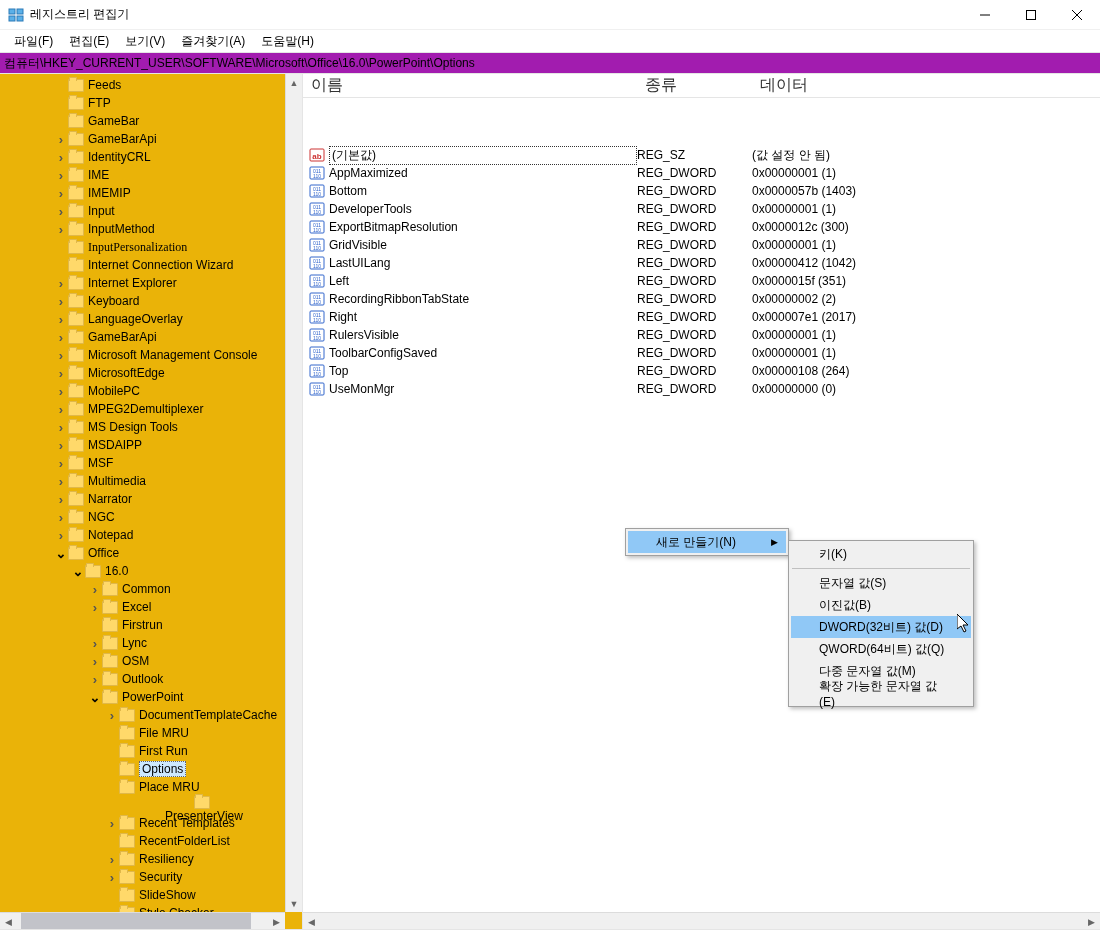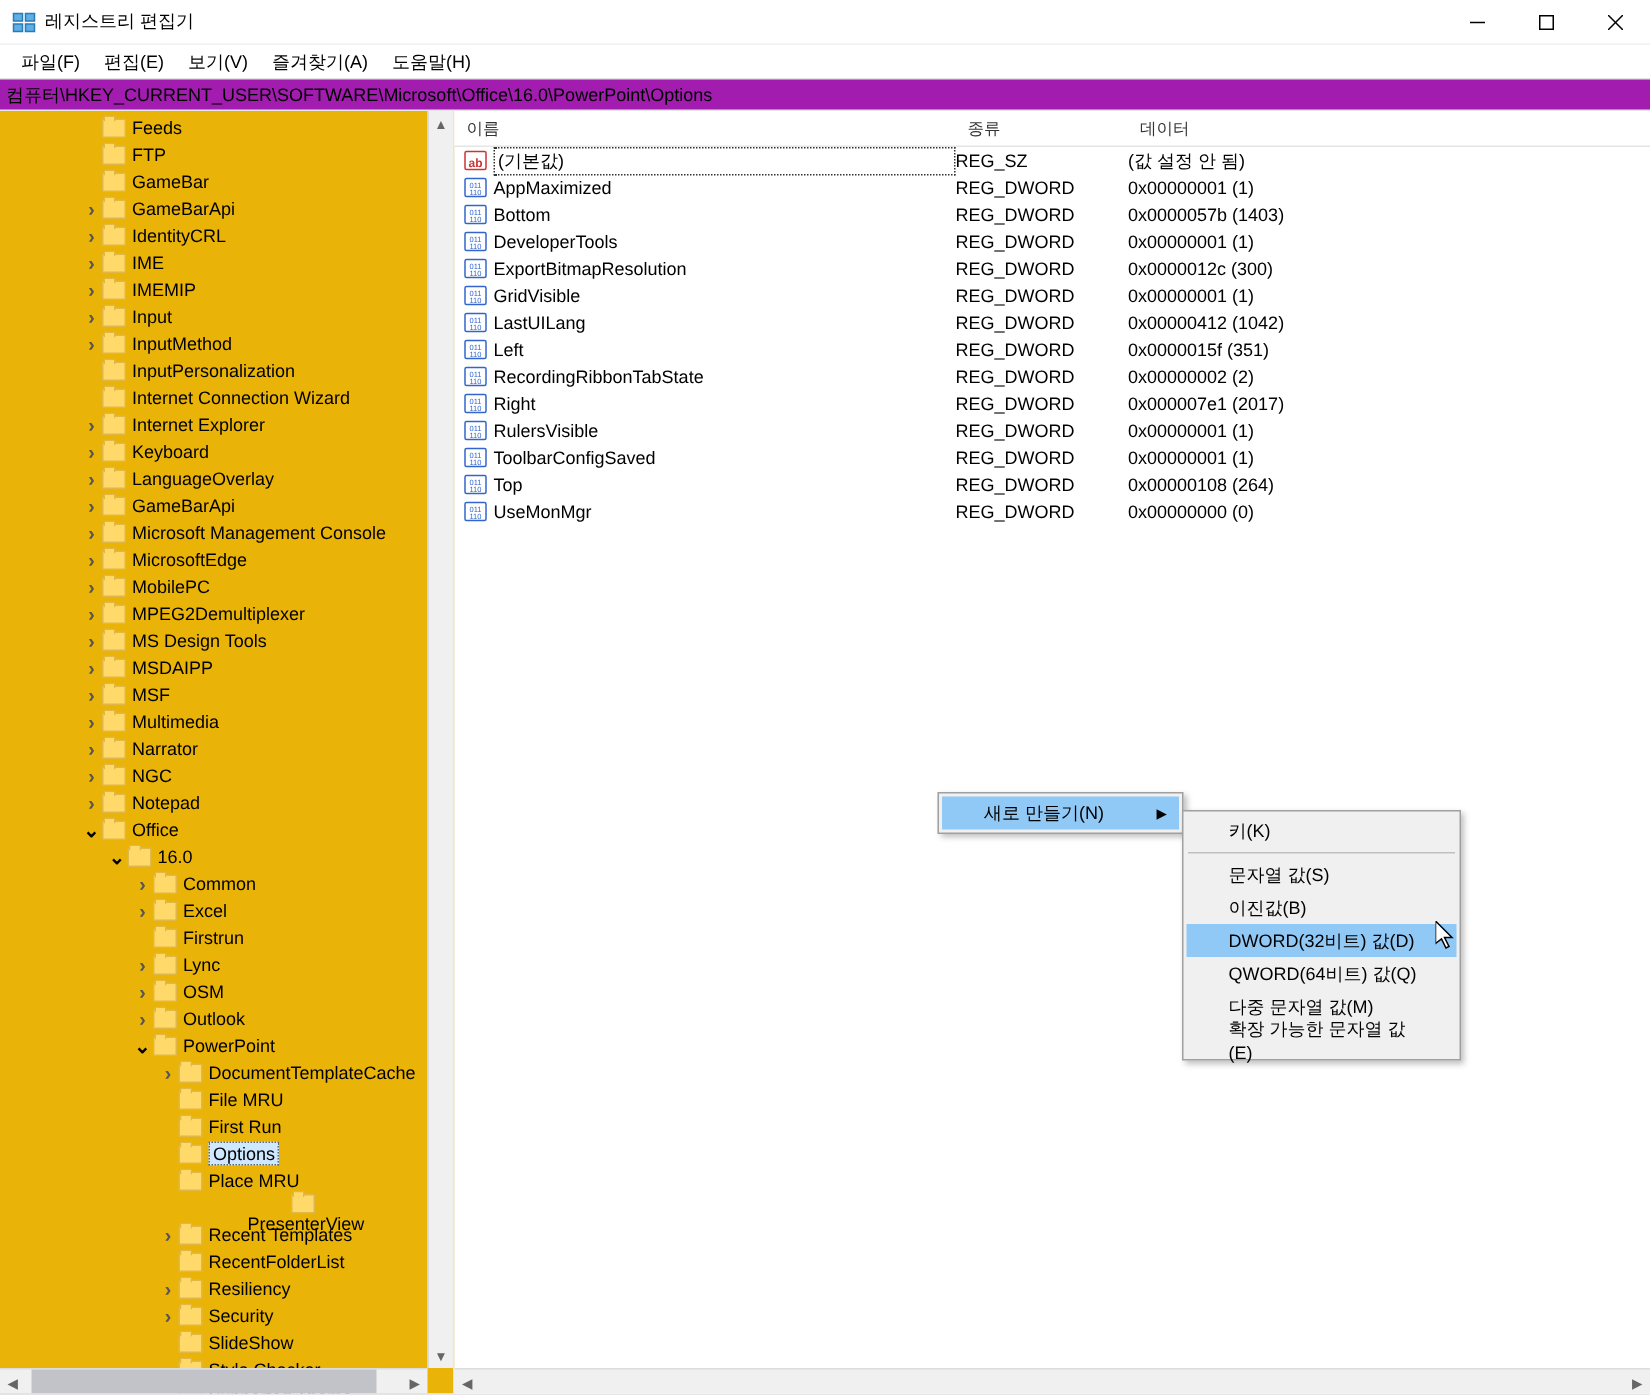--- a/index.html
+++ b/index.html
@@ -109,30 +109,30 @@
 }
 .list-header {
   height: 24px;
   display: flex;
   align-items: center;
   border-bottom: 1px solid #e5e5e5;
   background: #fff;
 }
 .col-h {
   padding-left: 8px;
-  font-size: 11px;
+  font-size: 16px;
   color: #333;
   display: flex;
   align-items: center;
   height: 100%;
 }
 .col-name { width: 334px; }
 .col-type { width: 115px; }
 .col-data { flex: 1; }
-.list-body { flex: 1; overflow: hidden; }
+.list-body { flex: 1; overflow: hidden; margin-top: 48px; }
 .list-row {
   height: 18px;
   display: flex;
   align-items: center;
 }
 .val-ico {
   width: 16px; height: 16px;
   margin-left: 6px;
   margin-right: 4px;
   flex-shrink: 0;
@@ -281,21 +281,21 @@
         <div class="tree-row" style="padding-left: 51px;">
           <span class="expander" style="font-size: 13px; font-weight: bold; color: rgb(85, 85, 85);">›</span>
           <span class="folder-ico"></span>
           <span class="tree-label">Input</span>
         </div>
         <div class="tree-row" style="padding-left: 51px;">
           <span class="expander" style="font-size: 13px; font-weight: bold; color: rgb(85, 85, 85);">›</span>
           <span class="folder-ico"></span>
           <span class="tree-label">InputMethod</span>
         </div>
-        <div class="tree-row" style="padding-left: 51px;">
+        <div class="tree-row" style="padding-left: 51px; font-family: Liberation Serif, serif;">
           <span class="expander"></span>
           <span class="folder-ico"></span>
           <span class="tree-label">InputPersonalization</span>
         </div>
         <div class="tree-row" style="padding-left: 51px;">
           <span class="expander"></span>
           <span class="folder-ico"></span>
           <span class="tree-label">Internet Connection Wizard</span>
         </div>
         <div class="tree-row" style="padding-left: 51px;">

